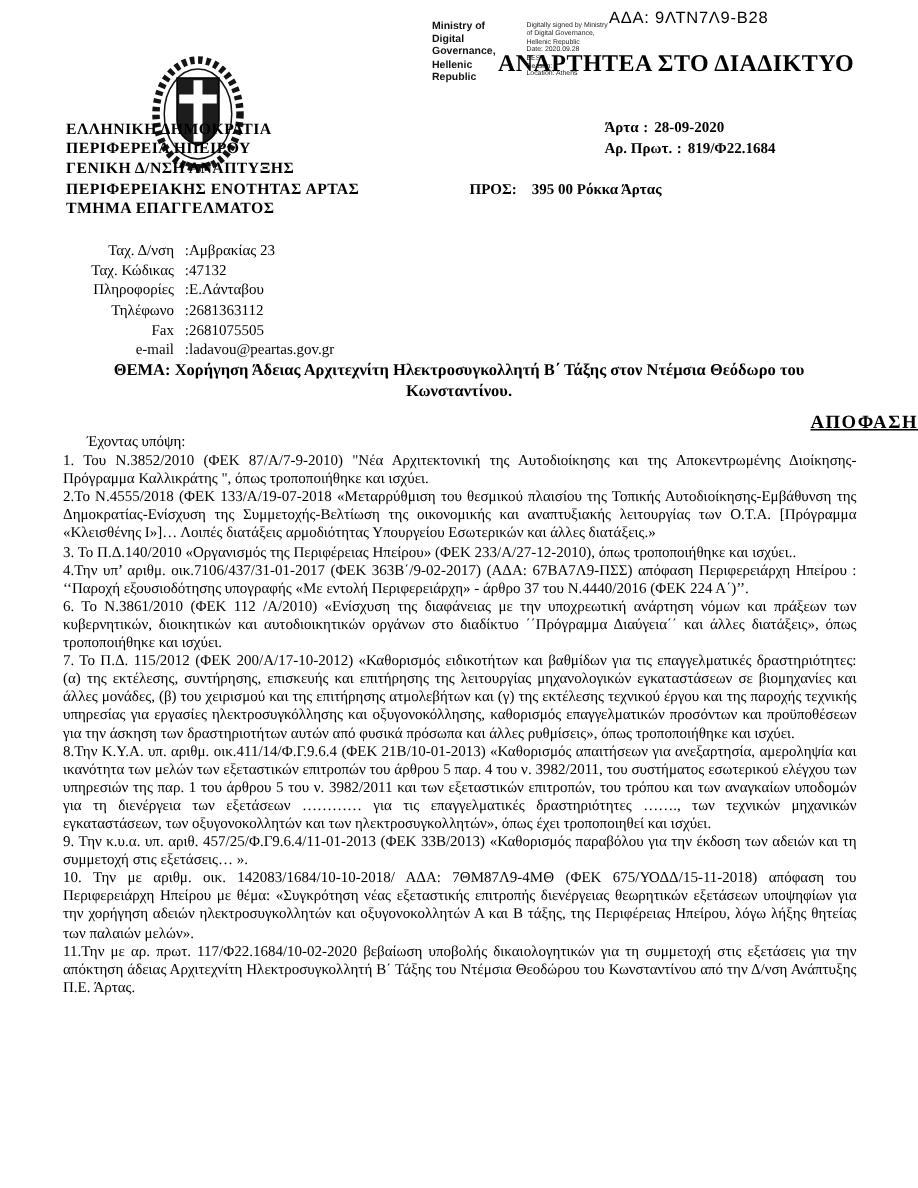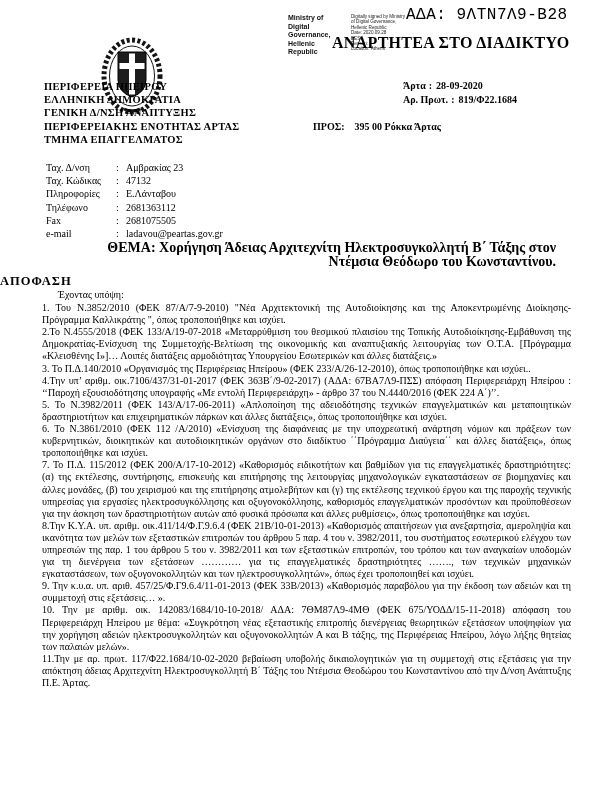--- a/index.html
+++ b/index.html
@@ -6,21 +6,21 @@
   body {
     width:612px; height:792px; background:#ffffff; position:relative;
     font-family:"Liberation Serif", serif; color:#000;
     -webkit-font-smoothing:antialiased;
   }
   .page { position:absolute; inset:0; overflow:hidden; }
 
   
   .ada {
     position:absolute; left:406px; top:6px;
-    font-family:Liberation Mono, monospace; font-size:16px; letter-spacing:.5px;
+    font-family:Liberation Sans, sans-serif; font-size:11px; letter-spacing:.5px;
   }
 
   
   .stamp { position:absolute; left:288px; top:14px; display:flex; gap:5px; }
   .stamp-left {
     font-family:"Liberation Sans", sans-serif; font-weight:bold;
     font-size:7px; line-height:8.5px; width:58px; color:#111;
   }
   .stamp-right {
     font-family:"Liberation Sans", sans-serif; font-size:4.6px; line-height:5.4px; color:#222;
@@ -33,43 +33,43 @@
   
   .emblem { position:absolute; left:99px; top:36px; width:66px; height:80px; }
 
   
   .org-block {
     position:absolute; left:44px; top:80px;
     font-weight:bold; font-size:10.5px; line-height:13.2px; letter-spacing:.3px;
   }
 
   
-  .contact-block { position:absolute; left:46px; top:161px; font-size:10px; line-height:13.2px; }
+  .contact-block { position:absolute; left:46px; top:161px; font-size:10px; line-height:13.2px;text-align:right; }
   .contact-row { display:flex; }
   .contact-label { width:70px; }
   .csep { width:10px; }
 
   
   .date-block { position:absolute; left:363px; top:79px; font-weight:bold; font-size:10px; line-height:14px; }
   .ref-row { display:flex; }
   .ref-label { margin-right:3px;margin-left:40px; }
   .ref-sep { margin-right:4px; }
   .pros-block { position:absolute; left:313px; top:120px; font-weight:bold; font-size:10px; line-height:13.5px; display:flex; }
   .pros-label { margin-right:10px; }
 
   
   .subject {
     position:absolute; left:56px; top:241px; width:500px;
-    text-align:right; font-weight:bold; font-size:14px; line-height:13.5px;
+    text-align:center; font-weight:bold; font-size:11px; line-height:13.5px;
   }
 
   
   .apofasi {
     position:absolute; left:0; top:274px; width:612px;
-    text-align:left; font-weight:bold; font-size:12.5px; letter-spacing:1px;
+    text-align:right; font-weight:bold; font-size:12.5px; letter-spacing:1px;text-decoration:underline;
   }
 
   
   .body-block {
     position:absolute; left:42px; top:289px; width:529px;
     font-size:10px; line-height:12.1px;
   }
   .intro { margin:0 0 1px 16px; }
   p.item { margin:0; text-align:justify; }
 </style>
@@ -104,22 +104,22 @@
       <ellipse cx="33" cy="40" rx="28" ry="36" fill="none" stroke="#141414" stroke-width="5" stroke-dasharray="3 2.4"></ellipse>
       <ellipse cx="33" cy="40" rx="22.5" ry="30" fill="none" stroke="#141414" stroke-width="1"></ellipse>
       <path d="M19 16 h28 v28 q0 12 -14 17 q-14 -5 -14 -17 z" fill="#1c1c1c" stroke="#000" stroke-width="1"></path>
       <rect x="30" y="17.5" width="6" height="41" fill="#ffffff"></rect>
       <rect x="20.5" y="27" width="25" height="6" fill="#ffffff"></rect>
       <path d="M25 73 q8 4 16 0" fill="none" stroke="#141414" stroke-width="3"></path>
     </svg>
   </div>
 
   <div class="org-block">
+    <div>ΕΛΛΗΝΙΚΗ ΔΗΜΟΚΡΑΤΙΑ</div>
     <div>ΠΕΡΙΦΕΡΕΙΑ ΗΠΕΙΡΟΥ</div>
-    <div>ΕΛΛΗΝΙΚΗ ΔΗΜΟΚΡΑΤΙΑ</div>
     <div>ΓΕΝΙΚΗ Δ/ΝΣΗ ΑΝΑΠΤΥΞΗΣ</div>
     <div>ΠΕΡΙΦΕΡΕΙΑΚΗΣ ΕΝΟΤΗΤΑΣ ΑΡΤΑΣ</div>
     <div>ΤΜΗΜΑ ΕΠΑΓΓΕΛΜΑΤΟΣ</div>
   </div>
 
   <div class="contact-block">
     <div class="contact-row">
       <span class="contact-label">Ταχ. Δ/νση</span>
       <span class="csep">:</span>
       <span>Αμβρακίας 23</span>
@@ -174,23 +174,22 @@
   <div class="subject">
     <span>ΘΕΜΑ</span><span>: </span><span>Χορήγηση Άδειας Αρχιτεχνίτη Ηλεκτροσυγκολλητή Β΄ Τάξης στον Ντέμσια Θεόδωρο του Κωνσταντίνου.</span>
   </div>
 
   <div class="apofasi">ΑΠΟΦΑΣΗ</div>
 
   <div class="body-block">
     <p class="intro">Έχοντας υπόψη:</p>
     <p class="item">1. Του Ν.3852/2010 (ΦΕΚ 87/Α/7-9-2010) "Νέα Αρχιτεκτονική της Αυτοδιοίκησης και της Αποκεντρωμένης Διοίκησης-Πρόγραμμα Καλλικράτης ", όπως τροποποιήθηκε και ισχύει.</p>
     <p class="item">2.Το Ν.4555/2018 (ΦΕΚ 133/Α/19-07-2018 «Μεταρρύθμιση του θεσμικού πλαισίου της Τοπικής Αυτοδιοίκησης-Εμβάθυνση της Δημοκρατίας-Ενίσχυση της Συμμετοχής-Βελτίωση της οικονομικής και αναπτυξιακής λειτουργίας των Ο.Τ.Α. [Πρόγραμμα «Κλεισθένης Ι»]… Λοιπές διατάξεις αρμοδιότητας Υπουργείου Εσωτερικών και άλλες διατάξεις.»</p>
-    <p class="item">3. Το Π.Δ.140/2010 «Οργανισμός της Περιφέρειας Ηπείρου» (ΦΕΚ 233/Α/26-12-2010), όπως τροποποιήθηκε και ισχύει..</p>
+    <p class="item">3. Το Π.Δ.140/2010 «Οργανισμός της Περιφέρειας Ηπείρου» (ΦΕΚ 233/Α/27-12-2010), όπως τροποποιήθηκε και ισχύει..</p>
     <p class="item">4.Την υπ’ αριθμ. οικ.7106/437/31-01-2017 (ΦΕΚ 363Β΄/9-02-2017) (ΑΔΑ: 67ΒΑ7Λ9-ΠΣΣ) απόφαση Περιφερειάρχη Ηπείρου : ‘‘Παροχή εξουσιοδότησης υπογραφής «Με εντολή Περιφερειάρχη» - άρθρο 37 του Ν.4440/2016 (ΦΕΚ 224 Α΄)’’.</p>
-    <p class="item">5. Το Ν.3982/2011 (ΦΕΚ 143/Α/17-06-2011) «Απλοποίηση της αδειοδότησης τεχνικών επαγγελματικών και μεταποιητικών δραστηριοτήτων και επιχειρηματικών πάρκων και άλλες διατάξεις», όπως τροποποιήθηκε και ισχύει.</p>
     <p class="item">6. Το Ν.3861/2010 (ΦΕΚ 112 /Α/2010) «Ενίσχυση της διαφάνειας με την υποχρεωτική ανάρτηση νόμων και πράξεων των κυβερνητικών, διοικητικών και αυτοδιοικητικών οργάνων στο διαδίκτυο ΄΄Πρόγραμμα Διαύγεια΄΄ και άλλες διατάξεις», όπως τροποποιήθηκε και ισχύει.</p>
     <p class="item">7. Το Π.Δ. 115/2012 (ΦΕΚ 200/Α/17-10-2012) «Καθορισμός ειδικοτήτων και βαθμίδων για τις επαγγελματικές δραστηριότητες: (α) της εκτέλεσης, συντήρησης, επισκευής και επιτήρησης της λειτουργίας μηχανολογικών εγκαταστάσεων σε βιομηχανίες και άλλες μονάδες, (β) του χειρισμού και της επιτήρησης ατμολεβήτων και (γ) της εκτέλεσης τεχνικού έργου και της παροχής τεχνικής υπηρεσίας για εργασίες ηλεκτροσυγκόλλησης και οξυγονοκόλλησης, καθορισμός επαγγελματικών προσόντων και προϋποθέσεων για την άσκηση των δραστηριοτήτων αυτών από φυσικά πρόσωπα και άλλες ρυθμίσεις», όπως τροποποιήθηκε και ισχύει.</p>
     <p class="item">8.Την Κ.Υ.Α. υπ. αριθμ. οικ.411/14/Φ.Γ.9.6.4 (ΦΕΚ 21Β/10-01-2013) «Καθορισμός απαιτήσεων για ανεξαρτησία, αμεροληψία και ικανότητα των μελών των εξεταστικών επιτροπών του άρθρου 5 παρ. 4 του ν. 3982/2011, του συστήματος εσωτερικού ελέγχου των υπηρεσιών της παρ. 1 του άρθρου 5 του ν. 3982/2011 και των εξεταστικών επιτροπών, του τρόπου και των αναγκαίων υποδομών για τη διενέργεια των εξετάσεων ………… για τις επαγγελματικές δραστηριότητες ……., των τεχνικών μηχανικών εγκαταστάσεων, των οξυγονοκολλητών και των ηλεκτροσυγκολλητών», όπως έχει τροποποιηθεί και ισχύει.</p>
     <p class="item">9. Την κ.υ.α. υπ. αριθ. 457/25/Φ.Γ9.6.4/11-01-2013 (ΦΕΚ 33Β/2013) «Καθορισμός παραβόλου για την έκδοση των αδειών και τη συμμετοχή στις εξετάσεις… ».</p>
     <p class="item">10. Την με αριθμ. οικ. 142083/1684/10-10-2018/ ΑΔΑ: 7ΘΜ87Λ9-4ΜΘ (ΦΕΚ 675/ΥΟΔΔ/15-11-2018) απόφαση του Περιφερειάρχη Ηπείρου  με θέμα: «Συγκρότηση νέας εξεταστικής επιτροπής διενέργειας θεωρητικών εξετάσεων υποψηφίων για την χορήγηση αδειών ηλεκτροσυγκολλητών και οξυγονοκολλητών Α και Β τάξης, της Περιφέρειας Ηπείρου, λόγω λήξης θητείας των παλαιών μελών».</p>
     <p class="item">11.Την με αρ. πρωτ. 117/Φ22.1684/10-02-2020 βεβαίωση υποβολής δικαιολογητικών για τη συμμετοχή στις εξετάσεις για την απόκτηση άδειας Αρχιτεχνίτη Ηλεκτροσυγκολλητή Β΄ Τάξης του Ντέμσια Θεοδώρου του Κωνσταντίνου από την Δ/νση Ανάπτυξης Π.Ε. Άρτας.</p>
   </div>
 
 </div>
 

